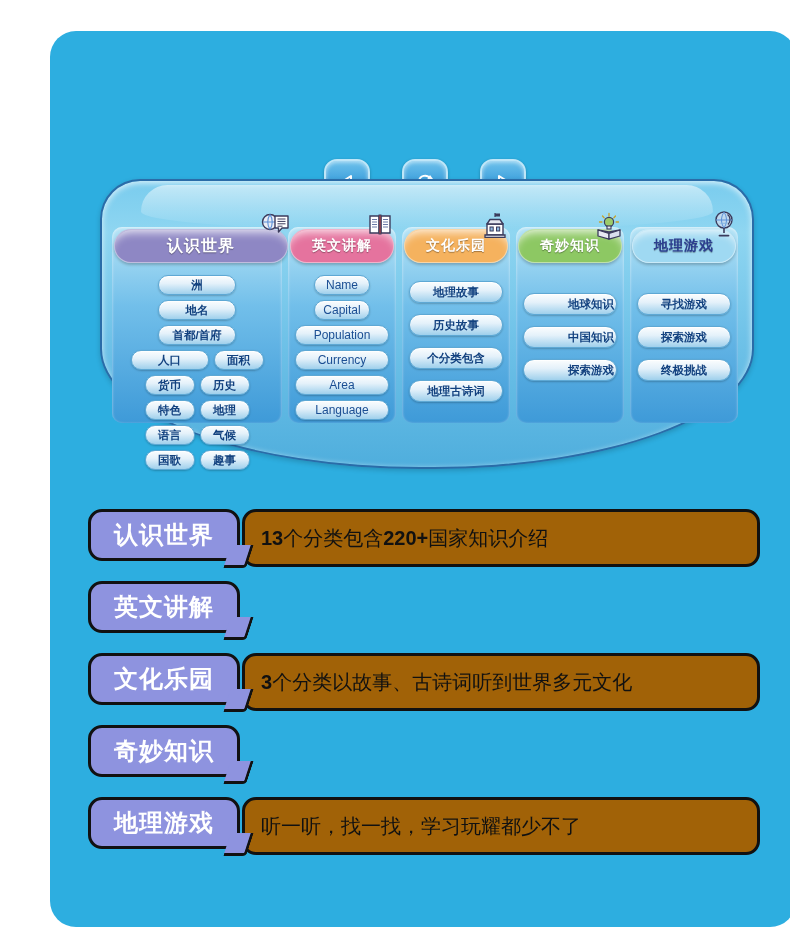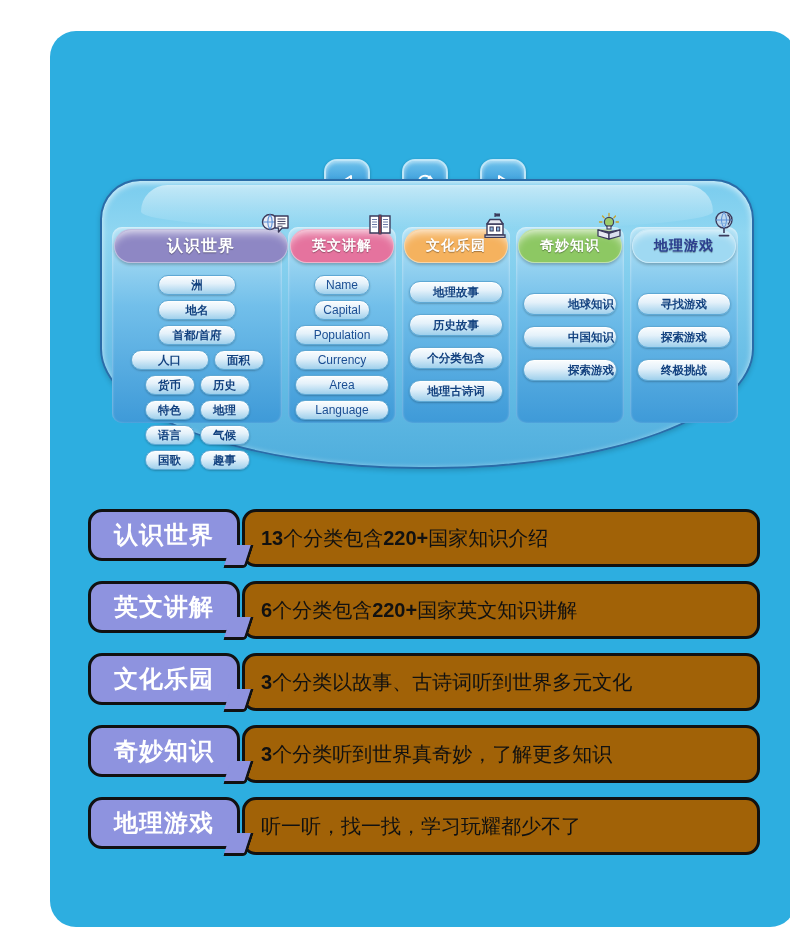--- a/index.html
+++ b/index.html
@@ -273,39 +273,33 @@
 
     <div class="row">
       <div class="row-box">
         <div class="row-text"><b>13</b><span>个分类包含</span><b>220+</b><span>国家知识介绍</span></div>
       </div>
       <div class="row-notch"></div>
       <div class="row-tag">认识世界</div>
     </div>
 
     <div class="row">
-      <div class="row-box">
-        <div class="row-text"><b>6</b><span>个分类包含</span><b>220+</b><span>国家英文知识讲解</span></div>
-      </div>
       <div class="row-notch"></div>
       <div class="row-tag">英文讲解</div>
     </div>
 
     <div class="row">
       <div class="row-box">
         <div class="row-text"><b>3</b><span>个分类以故事、古诗词听到世界多元文化</span></div>
       </div>
       <div class="row-notch"></div>
       <div class="row-tag">文化乐园</div>
     </div>
 
     <div class="row">
-      <div class="row-box">
-        <div class="row-text"><b>3</b><span>个分类听到世界真奇妙，了解更多知识</span></div>
-      </div>
       <div class="row-notch"></div>
       <div class="row-tag">奇妙知识</div>
     </div>
 
     <div class="row">
       <div class="row-box">
         <div class="row-text"><span>听一听，找一找，学习玩耀都少不了</span></div>
       </div>
       <div class="row-notch"></div>
       <div class="row-tag">地理游戏</div>

